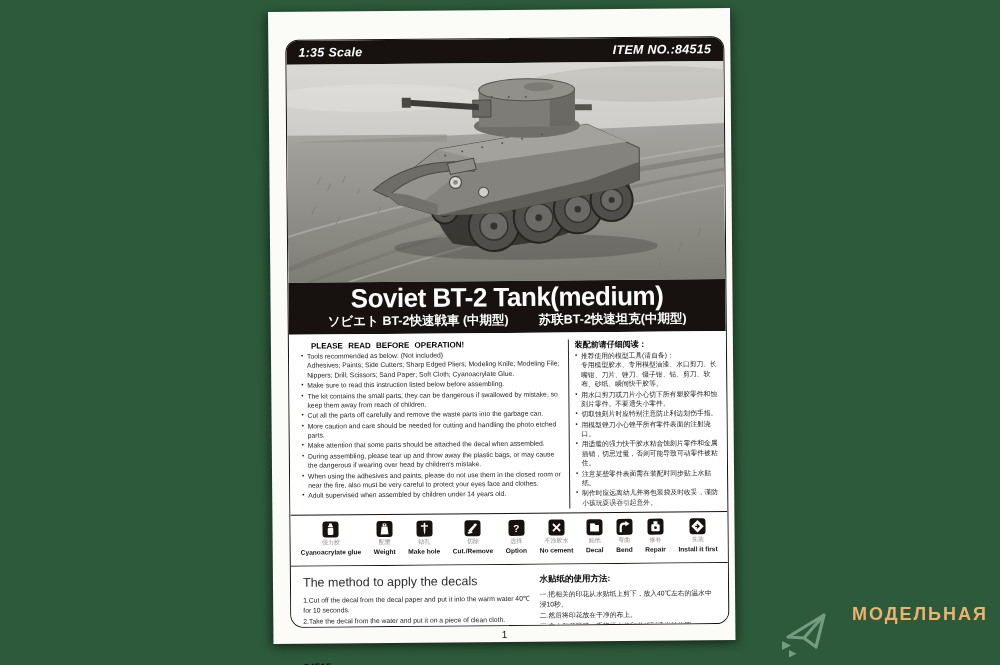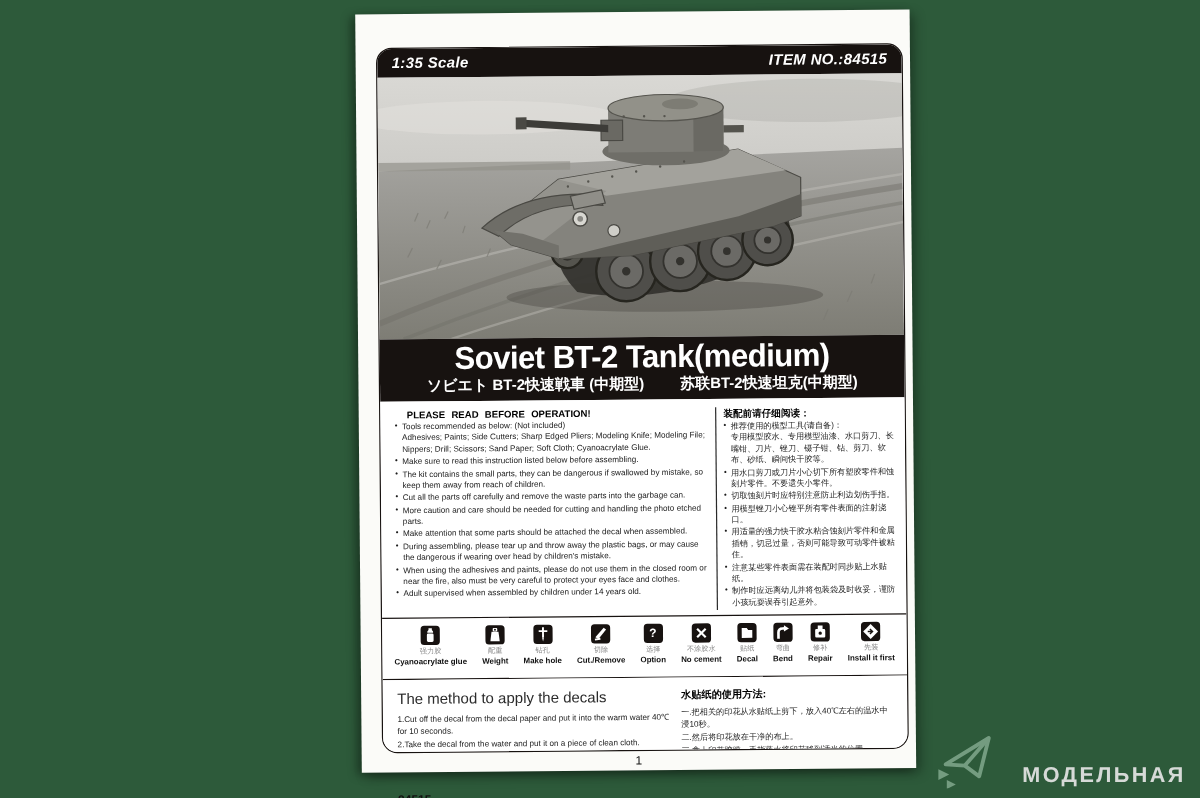--- a/index.html
+++ b/index.html
@@ -1,21 +1,21 @@
 <!DOCTYPE html>
 <html><head>
 <meta charset="utf-8">
 <style>
   html,body{margin:0;padding:0;}
   body{
     width:1000px;height:665px;position:relative;overflow:hidden;
     background:#2d5a3a;
     font-family:"Liberation Sans", sans-serif;
   }
-  .stage{position:absolute;inset:0;margin-left:28px;}
+  .stage{position:absolute;inset:0;}
   
   .page{
     position:absolute;left:268px;top:12px;width:462px;height:632px;
     background:#fbfbf8;
     transform:rotate(-0.5deg);transform-origin:top left;
     box-shadow:-4px 2px 8px rgba(0,0,0,.35), 4px 4px 10px rgba(0,0,0,.3);
   }
   .box{
     position:absolute;left:17px;top:28px;width:437px;height:586px;
     border:1.5px solid #171210;border-radius:13px;overflow:hidden;
@@ -66,22 +66,22 @@
   .decals .col-zh{width:43%;box-sizing:border-box;}
   .decal-heading-en{font-size:12.5px;color:#2b2b2b;margin-bottom:6px;}
   .decal-heading-zh{font-size:8.5px;font-weight:bold;margin-bottom:4px;}
   ol.steps{list-style:none;margin:0;padding:0;}
   ol.steps li{font-size:6.8px;line-height:1.45;color:#1c1c1c;margin-bottom:1px;}
   
   .footer-item{position:absolute;left:30px;top:650px;font-size:10px;font-weight:bold;color:#111;text-decoration:underline;}
   .footer-page{position:absolute;left:0;top:619px;width:462px;text-align:center;font-size:10px;color:#111;}
   
   .brand{
-    position:absolute;right:12px;bottom:8px;display:flex;align-items:flex-end;gap:16px;
-    color:#e5e5e5;opacity:.92;
+    position:absolute;right:12px;bottom:8px;display:flex;align-items:flex-start;gap:16px;
+    color:#fdba74;opacity:.92;
   }
   .brand-text{font-weight:bold;font-size:18px;letter-spacing:2px;line-height:22px;}
 </style>
 </head>
 <body>
 
 <div class="stage">
 
   <div class="page">
     <div class="box">

